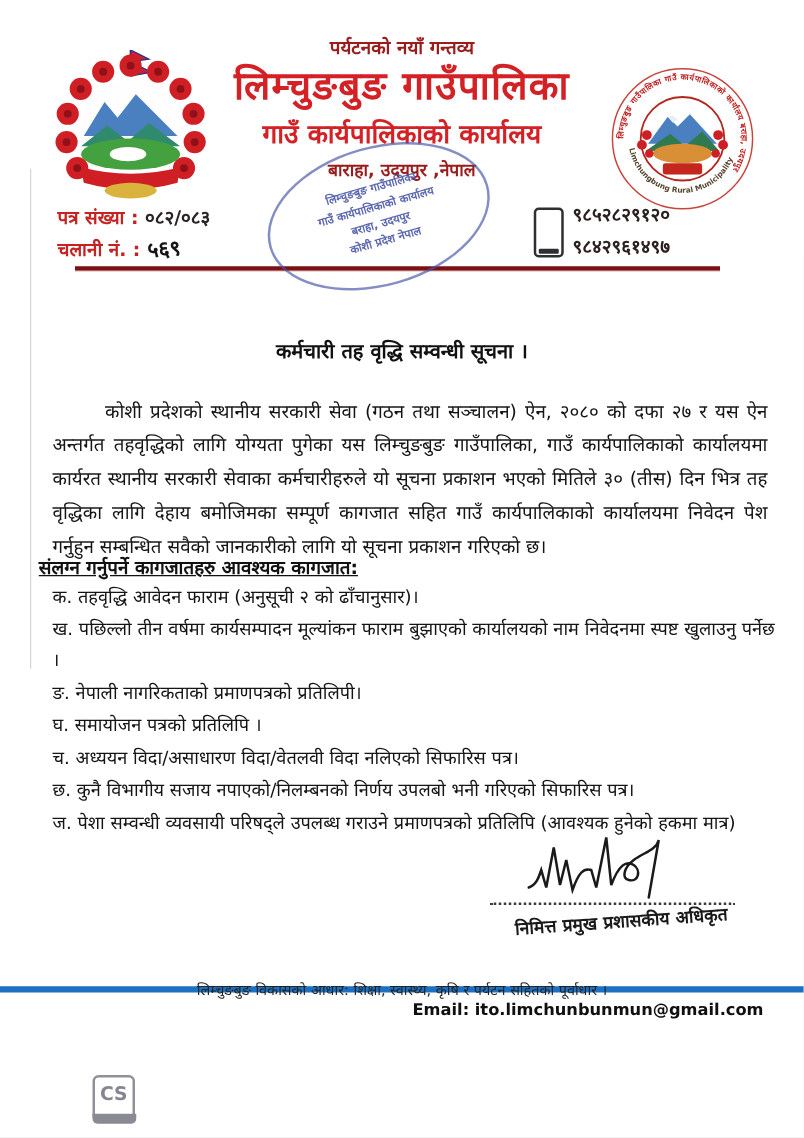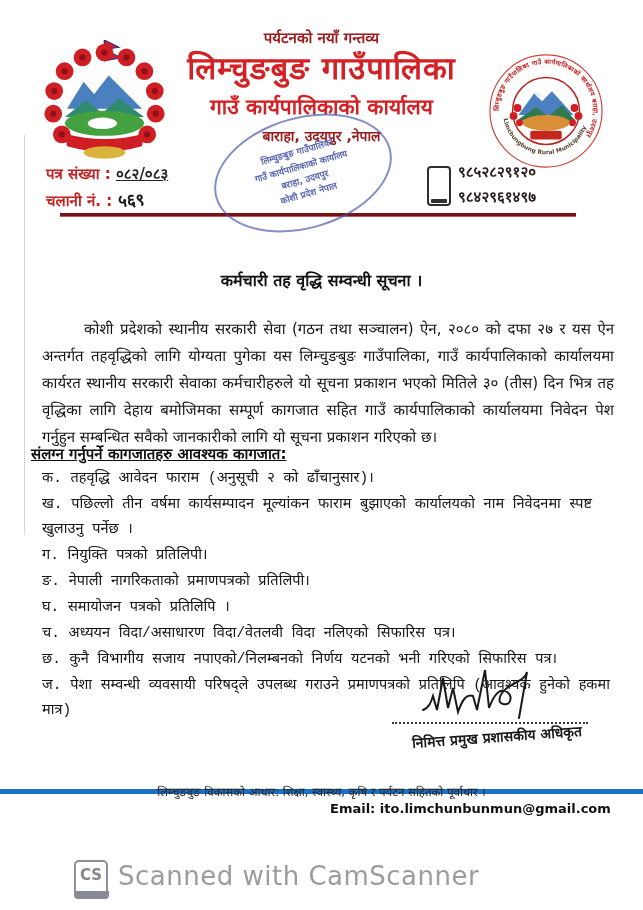--- a/index.html
+++ b/index.html
@@ -17,21 +17,21 @@
   .hdr-tagline{top:27px;font-size:15px;font-weight:bold;color:#9a1c1c;}
   .hdr-title{top:46px;font-size:31px;font-weight:bold;color:#d42125;letter-spacing:1px;}
   .hdr-subtitle{top:92px;font-size:21px;font-weight:bold;color:#d42125;}
   .hdr-address{top:126px;font-size:14px;font-weight:bold;color:#9a1c1c;}
   .logo-left{left:42px;top:40px;width:125px;height:125px;}
   .logo-right{left:487px;top:52px;width:118px;height:118px;}
 
   
   .meta-block{left:46px;top:161px;font-size:15px;font-weight:bold;line-height:26px;}
   .meta-label{color:#c52221;}
-  .meta-value{color:#2a2323;text-decoration:underline;}
+  .meta-value{color:#2a2323;}
   .meta-hand{display:inline-block;transform:rotate(-4deg);font-size:17px;color:#151515;}
   .phone-block{left:458px;top:160px;font-size:15px;font-weight:bold;color:#2a2020;line-height:25px;}
   .phone-icon{left:427px;top:166px;width:20px;height:36px;border:2.5px solid #2f2f33;border-radius:4px;}
   .phone-icon .btnbar{position:absolute;bottom:1px;left:2px;right:2px;height:4px;background:#2f2f33;border-radius:1px;}
   .red-rule{left:60px;top:213px;width:516px;height:3px;background:#7a1114;box-shadow:0 1px 0 #b0605f;}
 
   
   .stamp{
     left:212px;top:117px;width:178px;height:108px;
     border:2px solid rgba(69,83,166,.75);border-radius:50%;
@@ -45,21 +45,21 @@
   .subject-title{top:246px;font-size:16px;font-weight:bold;color:#111;margin-top:23px;}
   .subject-date{top:281px;font-size:15px;color:#151515;}
 
   
   .body-par{
     left:42px;top:316px;width:572px;
     font-size:15px;line-height:27px;text-align:justify;text-indent:42px;color:#141414;
   }
   .att-head{left:31px;top:443px;font-size:15px;font-weight:bold;text-decoration:underline;color:#111;}
   .att-list{left:42px;top:466px;width:582px;font-size:14.5px;line-height:25px;color:#141414;}
-  .att-list div{margin-bottom:1px;font-family:Liberation Mono, monospace;}
+  .att-list div{margin-bottom:1px;}
 
   
   .sig-squiggle{left:415px;top:658px;width:150px;height:68px;}
   .sig-dots{left:392px;top:720px;width:196px;border-bottom:2px dotted #3a3a3a;height:2px;}
   .sig-role{left:380px;top:727px;width:234px;text-align:center;font-size:14px;font-weight:bold;
             transform:rotate(-4deg);color:#1a1a1a;}
 
   
   .blue-bar{left:0;top:789px;width:643px;height:5px;background:#1c71c2;}
   .ft-web{left:35px;top:801px;font-size:13px;font-weight:bold;color:#101010;}
@@ -189,39 +189,37 @@
   </div>
 
   <div class="abs center subject-title">कर्मचारी तह वृद्धि सम्वन्धी सूचना ।</div>
 
   <div class="abs body-par">कोशी प्रदेशको स्थानीय सरकारी सेवा (गठन तथा सञ्चालन) ऐन, २०८० को दफा २७ र यस ऐन अन्तर्गत तहवृद्धिको लागि योग्यता पुगेका यस लिम्चुङबुङ गाउँपालिका, गाउँ कार्यपालिकाको कार्यालयमा कार्यरत स्थानीय सरकारी सेवाका कर्मचारीहरुले यो सूचना प्रकाशन भएको मितिले ३० (तीस) दिन भित्र तह वृद्धिका लागि देहाय बमोजिमका सम्पूर्ण कागजात सहित गाउँ कार्यपालिकाको कार्यालयमा निवेदन पेश गर्नुहुन सम्बन्धित सवैको जानकारीको लागि यो सूचना प्रकाशन गरिएको छ।</div>
 
   <div class="abs att-head">संलग्न गर्नुपर्ने कागजातहरु आवश्यक कागजात:</div>
   <div class="abs att-list">
     <div>क. तहवृद्धि आवेदन फाराम (अनुसूची २ को ढाँचानुसार)।</div>
     <div>ख. पछिल्लो तीन वर्षमा कार्यसम्पादन मूल्यांकन फाराम बुझाएको कार्यालयको नाम निवेदनमा स्पष्ट खुलाउनु पर्नेछ ।</div>
-    <div>ग. नियुक्ति पत्रको प्रतिलिपी।</div>
     <div>ङ. नेपाली नागरिकताको प्रमाणपत्रको प्रतिलिपी।</div>
     <div>घ. समायोजन पत्रको प्रतिलिपि ।</div>
     <div>च. अध्ययन विदा/असाधारण विदा/वेतलवी विदा नलिएको सिफारिस पत्र।</div>
-    <div>छ. कुनै विभागीय सजाय नपाएको/निलम्बनको निर्णय यटनको भनी गरिएको सिफारिस पत्र।</div>
+    <div>छ. कुनै विभागीय सजाय नपाएको/निलम्बनको निर्णय उपलबो भनी गरिएको सिफारिस पत्र।</div>
     <div>ज. पेशा सम्वन्धी व्यवसायी परिषद्ले उपलब्ध गराउने प्रमाणपत्रको प्रतिलिपि (आवश्यक हुनेको हकमा मात्र)</div>
   </div>
 
   <div class="abs sig-squiggle">
     <svg width="150" height="68" viewBox="0 0 150 68">
       <path d="M8 52 C14 50 16 44 18 38 L22 52 L28 20 L33 50 L38 30 L43 54 C48 40 52 36 58 38 L62 52 L70 12 L74 50 C80 34 86 30 92 34 C98 38 96 48 88 46 C82 45 84 36 92 30 C100 24 110 22 112 14 L104 60" stroke="#1a1a1a" stroke-width="2" fill="none" stroke-linecap="round"></path>
     </svg>
   </div>
   <div class="abs sig-dots"></div>
   <div class="abs sig-role">निमित्त प्रमुख प्रशासकीय अधिकृत</div>
 
   <div class="abs blue-bar"></div>
   <div class="abs ft-email">Email: ito.limchunbunmun@gmail.com</div>
   <div class="abs center ft-tagline">लिम्चुङबुङ विकासको आधार: शिक्षा, स्वास्थ्य, कृषि र पर्यटन सहितको पूर्वाधार ।</div>
 
   <div class="abs cs-box">
     <span>CS</span>
     <div class="cs-bottom"></div>
   </div>
-  <div class="abs wm-text">Scanned with CamScanner</div>
 
 </div>
 
 </body></html>

